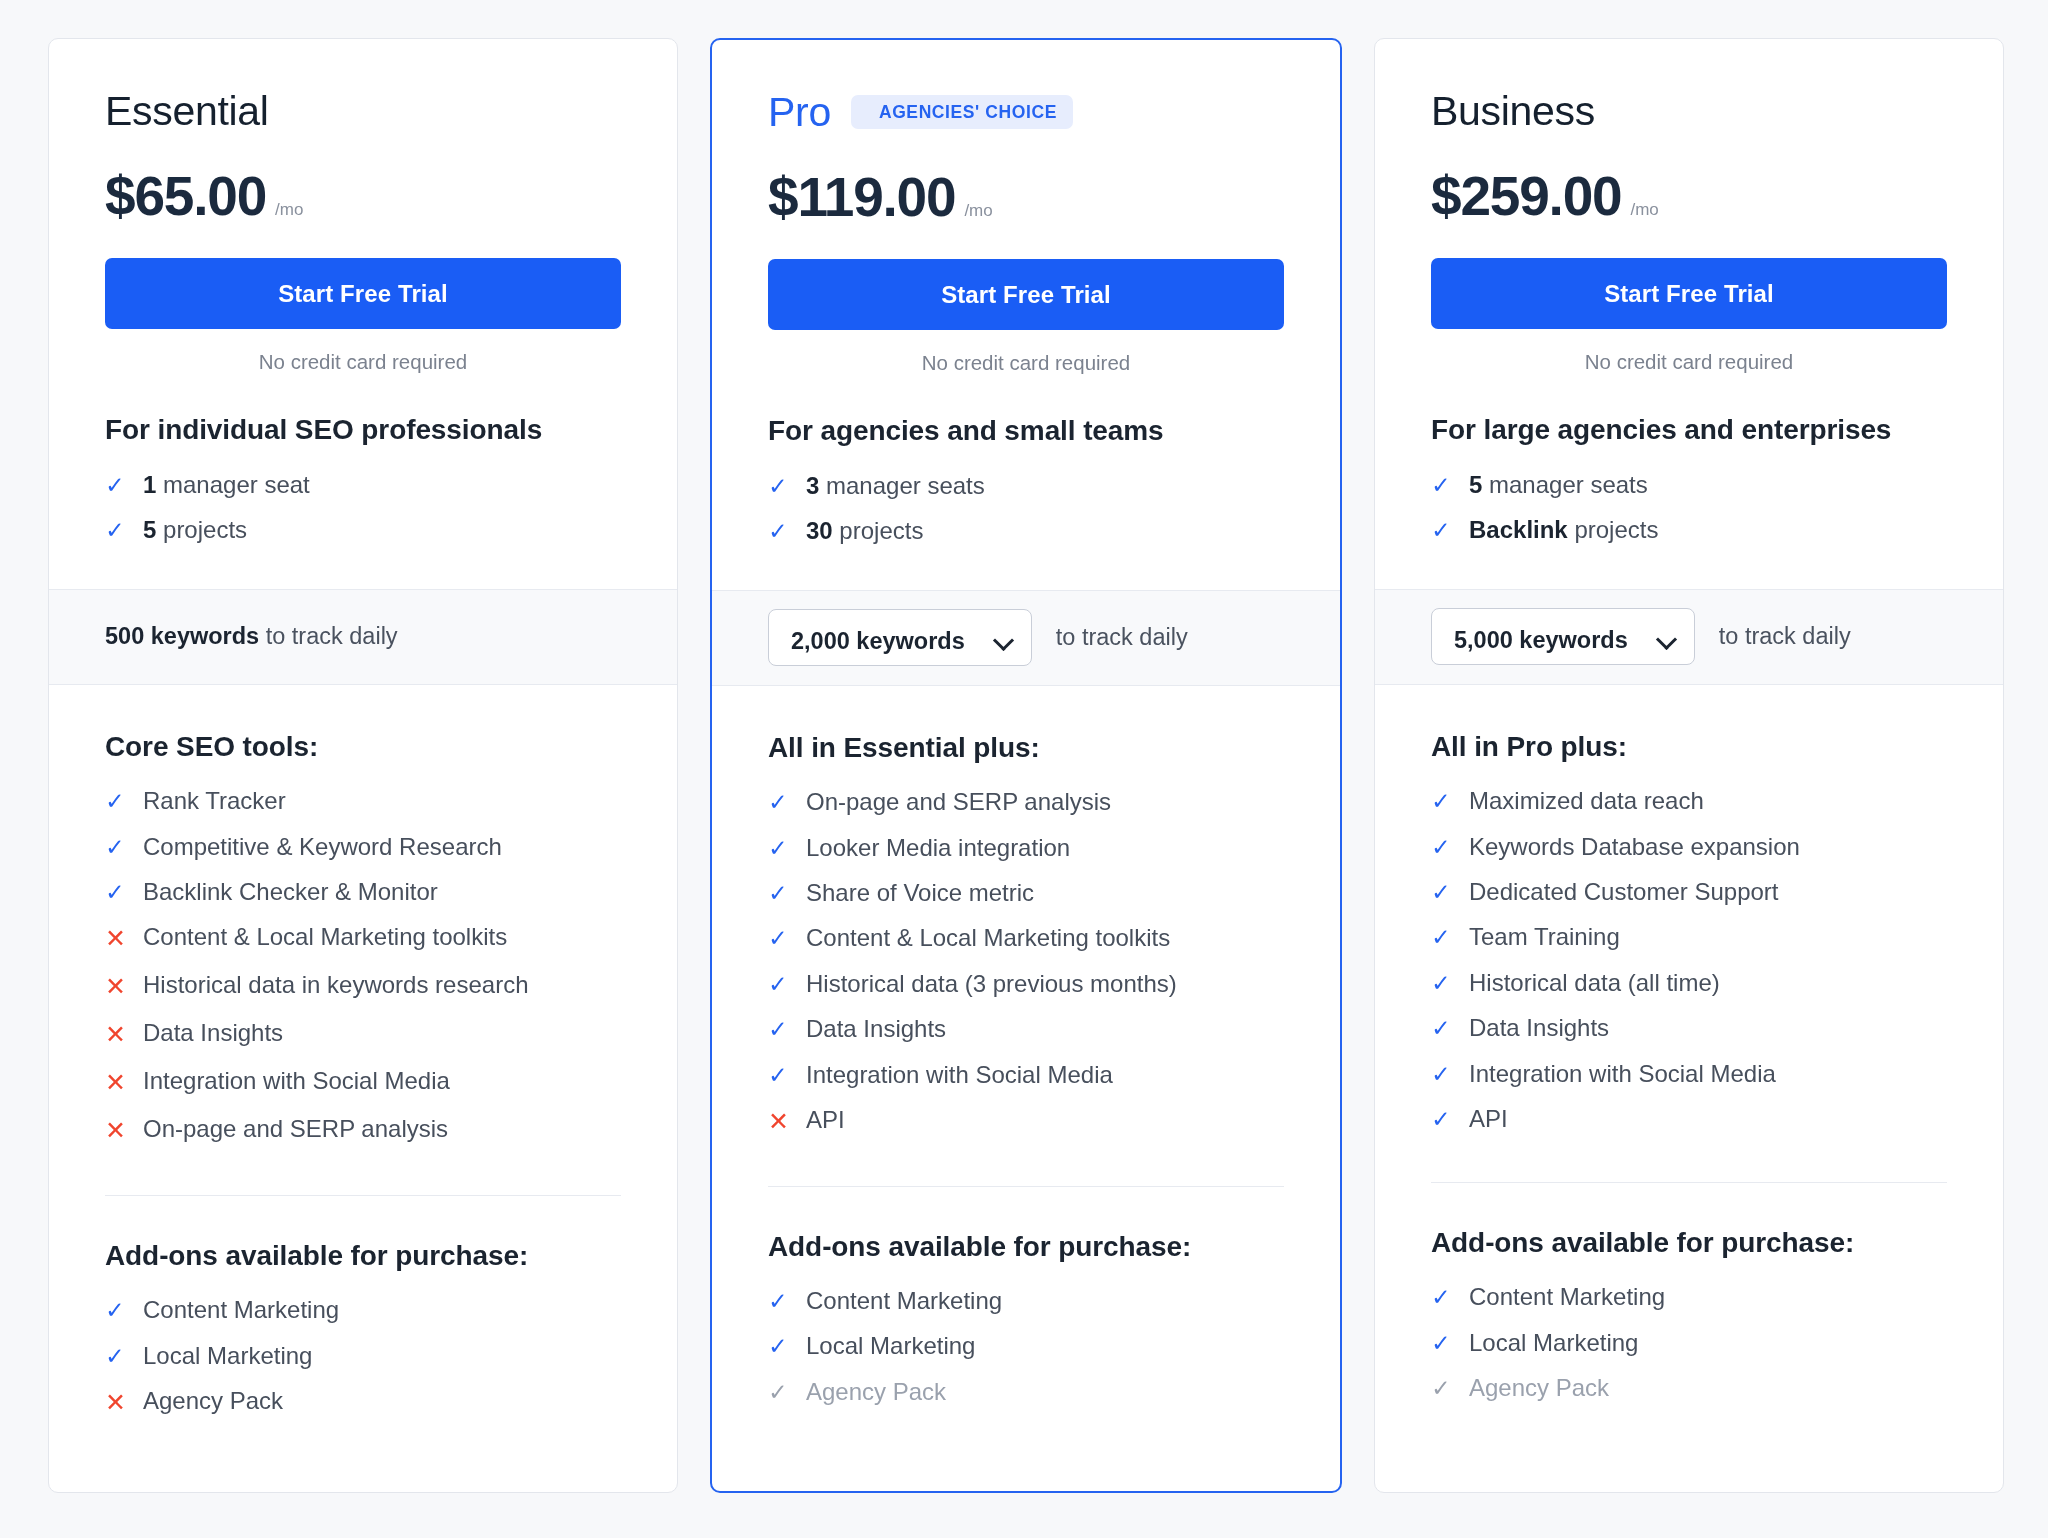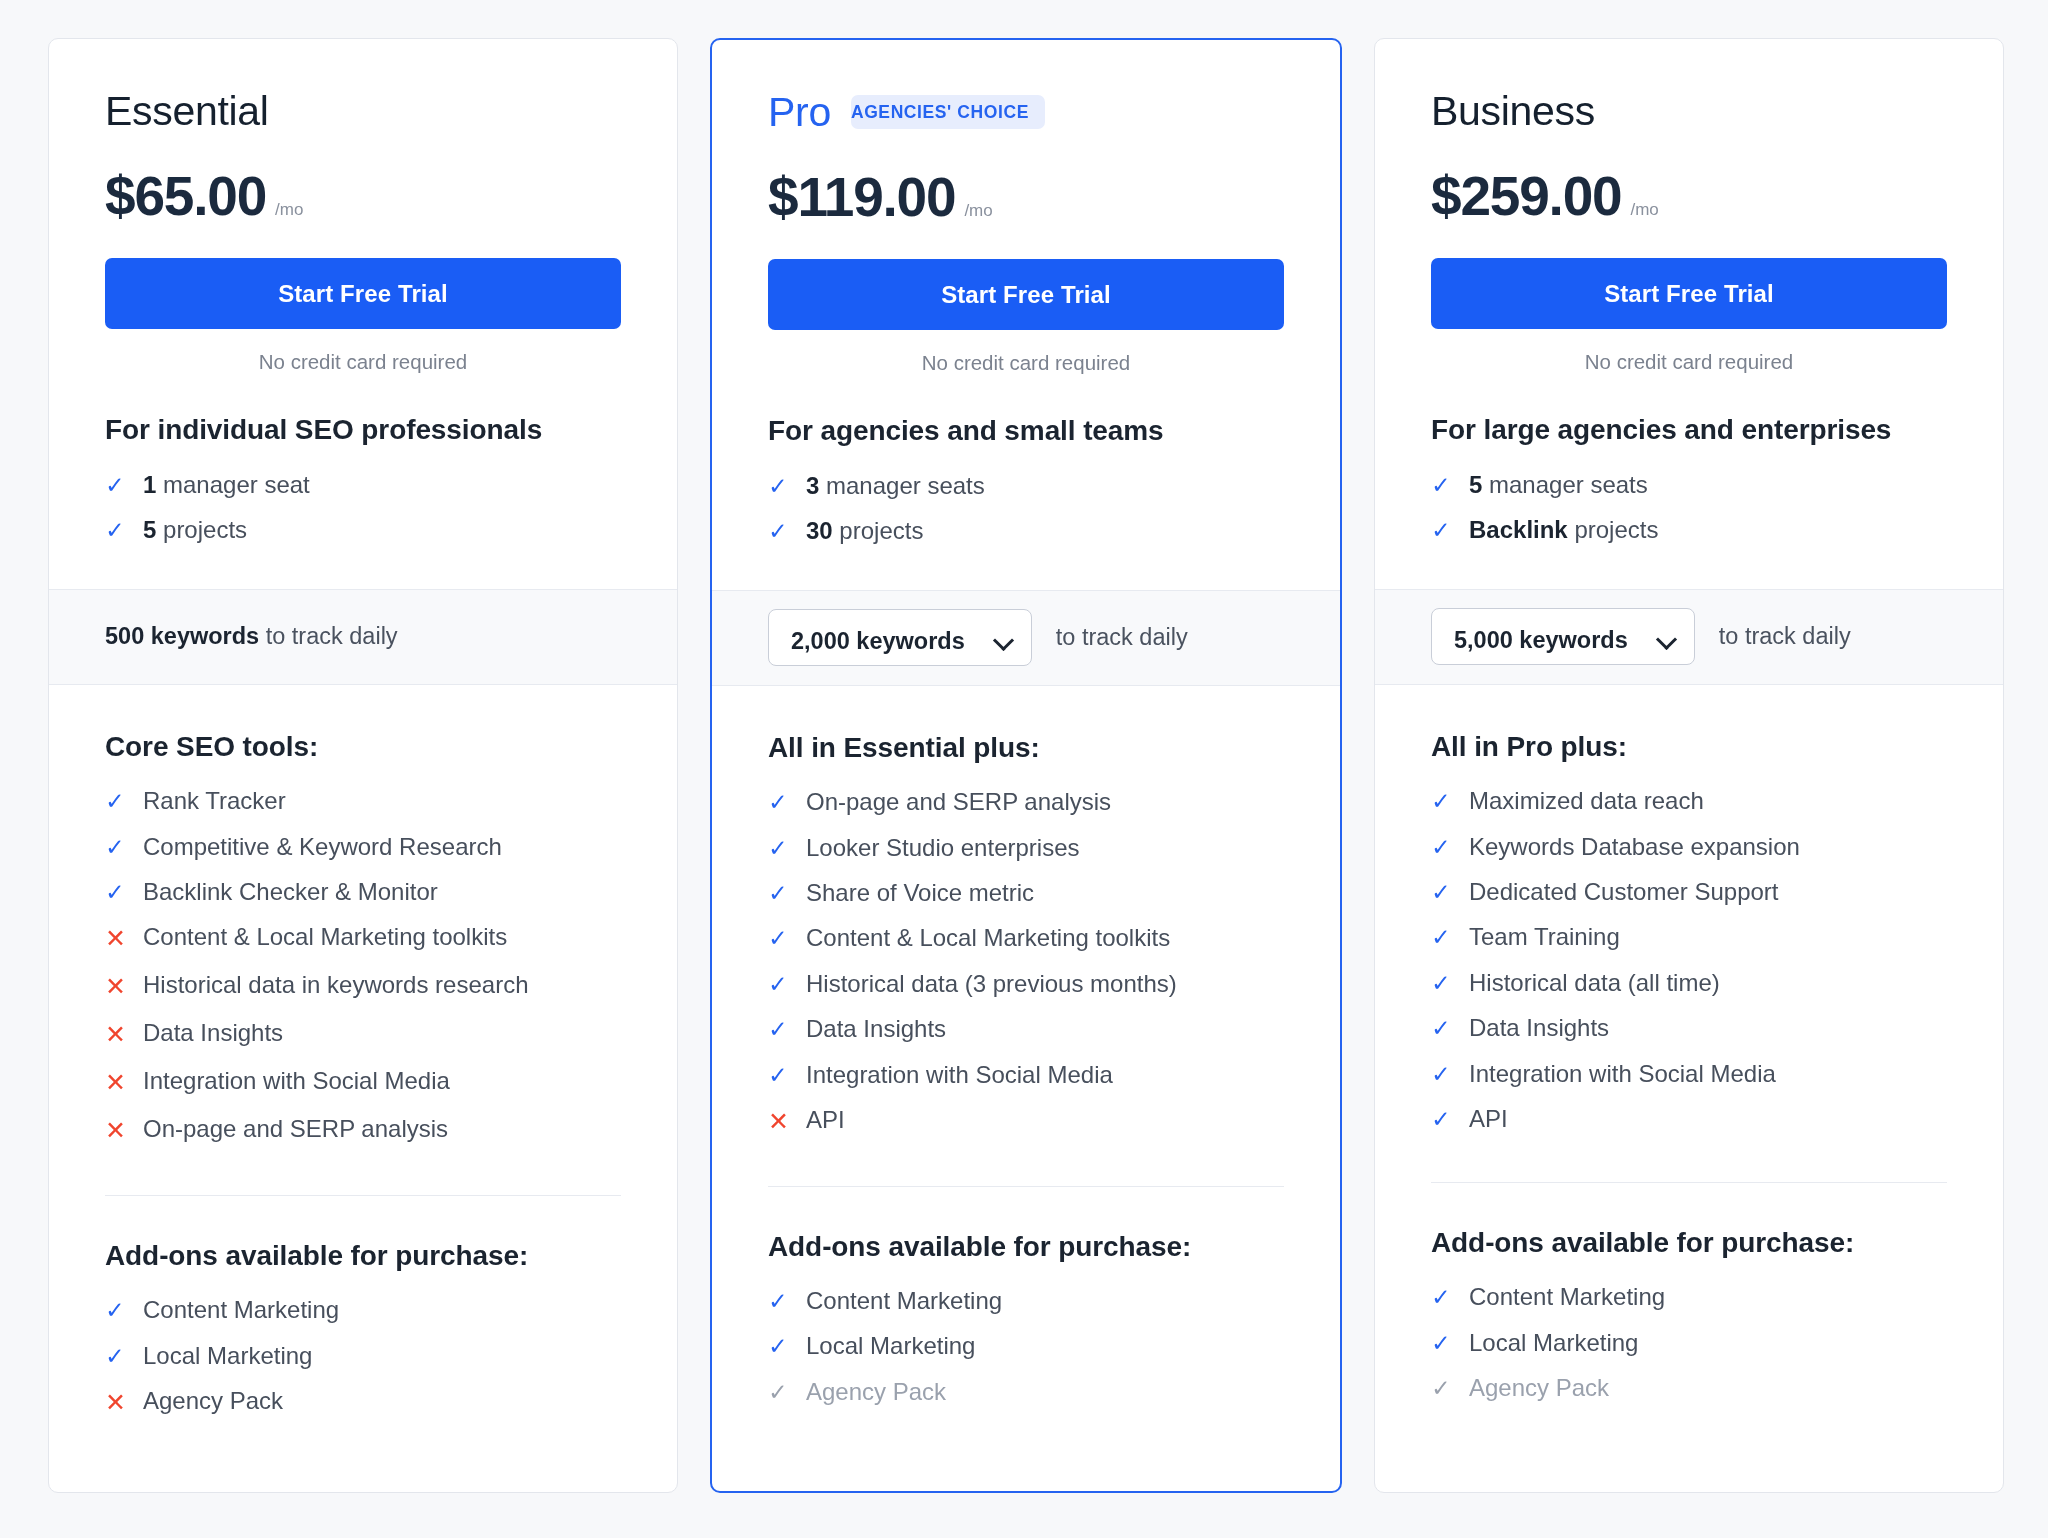--- a/index.html
+++ b/index.html
@@ -52,21 +52,21 @@
     line-height: 1;
   }
   .plan-name.accent { color: #2563f0; }
 
   .badge {
     background: #e7edfd;
     color: #2563f0;
     font-size: 17.5px;
     font-weight: 700;
     letter-spacing: 0.6px;
-    padding: 9px 16px 8px 0;
+    padding: 9px 16px 8px 28px;
     border-radius: 7px;
     line-height: 1;
     white-space: nowrap;
   }
 
   .price-row {
     margin-top: 32px;
     display: flex;
     align-items: baseline;
     gap: 9px;
@@ -344,21 +344,21 @@
       </div>
       <div class="features-block">
         <div class="block-title">All in Essential plus:</div>
         <ul class="feature-list">
           <li class="feature-item">
             <span class="mark yes">✓</span>
             <span class="feature-text">On-page and SERP analysis</span>
           </li>
           <li class="feature-item">
             <span class="mark yes">✓</span>
-            <span class="feature-text">Looker Studio enterprises</span>
+            <span class="feature-text">Looker Media integration</span>
           </li>
           <li class="feature-item">
             <span class="mark yes">✓</span>
             <span class="feature-text">Share of Voice metric</span>
           </li>
           <li class="feature-item">
             <span class="mark yes">✓</span>
             <span class="feature-text">Content &amp; Local Marketing toolkits</span>
           </li>
           <li class="feature-item">

